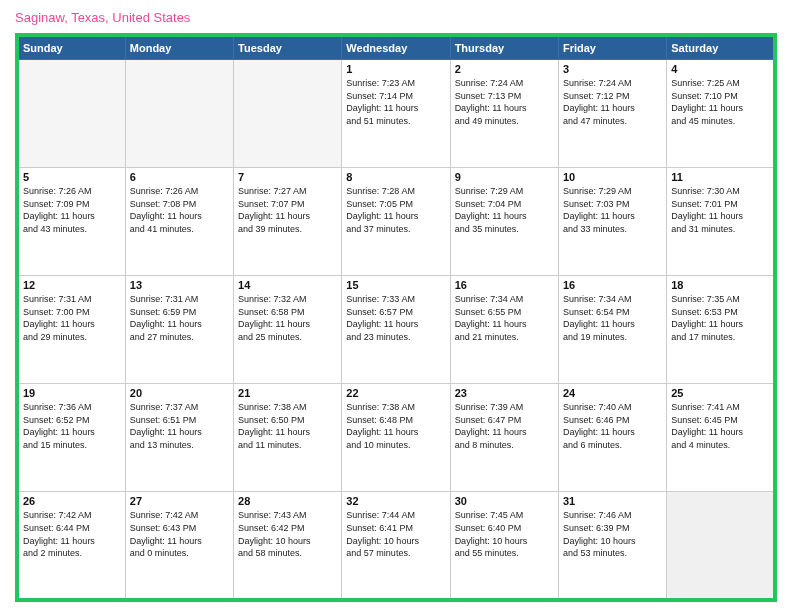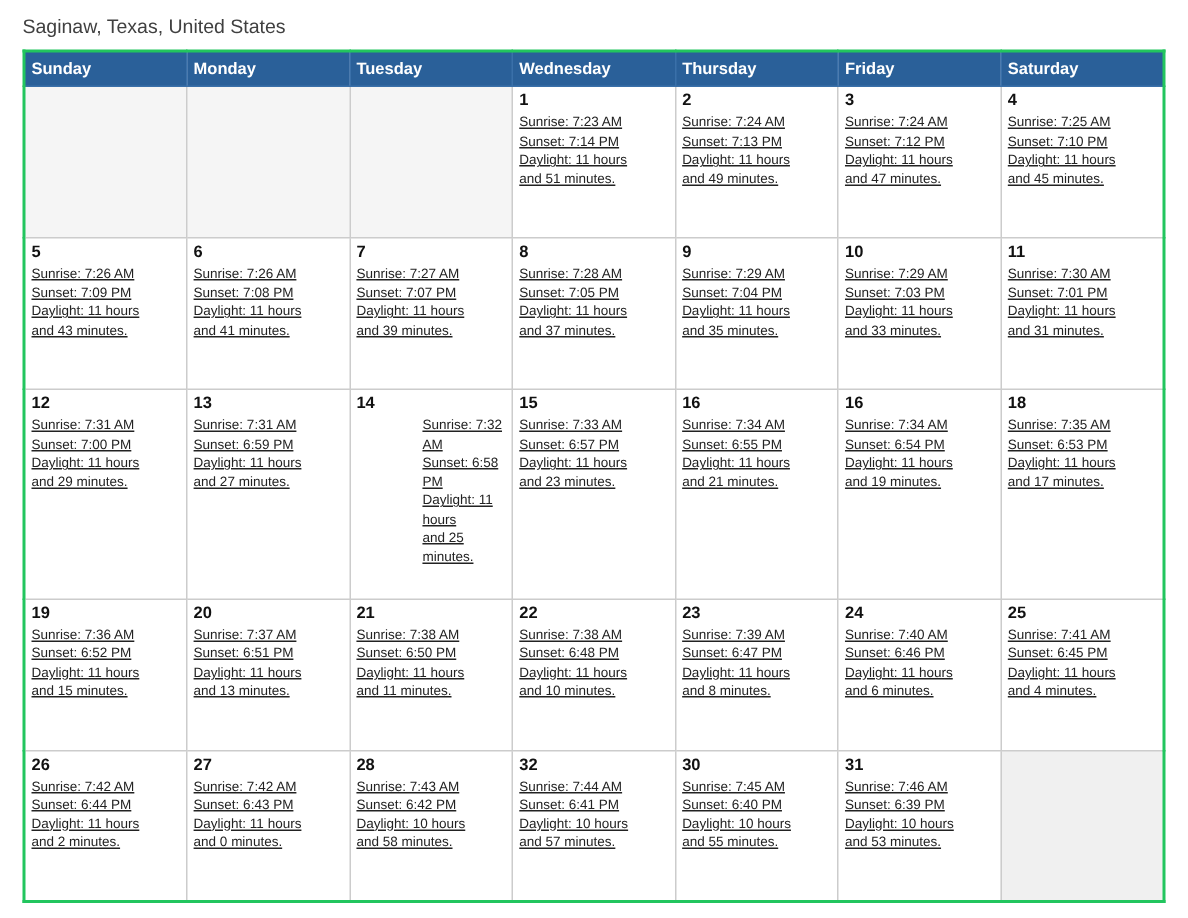--- a/index.html
+++ b/index.html
@@ -45,25 +45,25 @@
       text-align: right;
     }
     .main-title {
       font-size: 28px;
       font-weight: bold;
       color: #1a3a5c;
       line-height: 1.1;
     }
     .subtitle {
       font-size: 13px;
-      color: #404040;
+      color: #ec4899;
     }
     .calendar {
       flex: 1;
-      border: 2px solid #22c55e;
+      border: 4px solid #22c55e;
       border-collapse: collapse;
       width: 100%;
       table-layout: fixed;
     }
     .calendar th {
       background: #2a6099;
       color: #fff;
       font-size: 11px;
       font-weight: bold;
       padding: 5px 4px;
@@ -88,21 +88,20 @@
     .day-num {
       font-size: 11px;
       font-weight: bold;
       color: #111;
       margin-bottom: 2px;
     }
     .day-info {
       line-height: 1.4;
       font-size: 9px;
       color: #222;
-      text-decoration: underline;
     }
   </style>
 </head>
 <body>
 
 <div class="page">
   <div class="header">
     <div class="title-block">
       <div class="subtitle">Saginaw, Texas, United States</div>
     </div>
@@ -215,21 +214,21 @@
           </td>
           <td>
             <div class="day-num">13</div>
             <div class="day-info" style="white-space: pre-line;">Sunrise: 7:31 AM
 Sunset: 6:59 PM
 Daylight: 11 hours
 and 27 minutes.</div>
           </td>
           <td>
             <div class="day-num">14</div>
-            <div class="day-info" style="white-space: pre-line; margin-left: 44px;">Sunrise: 7:32 AM
+            <div class="day-info" style="white-space: pre-line;">Sunrise: 7:32 AM
 Sunset: 6:58 PM
 Daylight: 11 hours
 and 25 minutes.</div>
           </td>
           <td>
             <div class="day-num">15</div>
             <div class="day-info" style="white-space: pre-line;">Sunrise: 7:33 AM
 Sunset: 6:57 PM
 Daylight: 11 hours
 and 23 minutes.</div>

